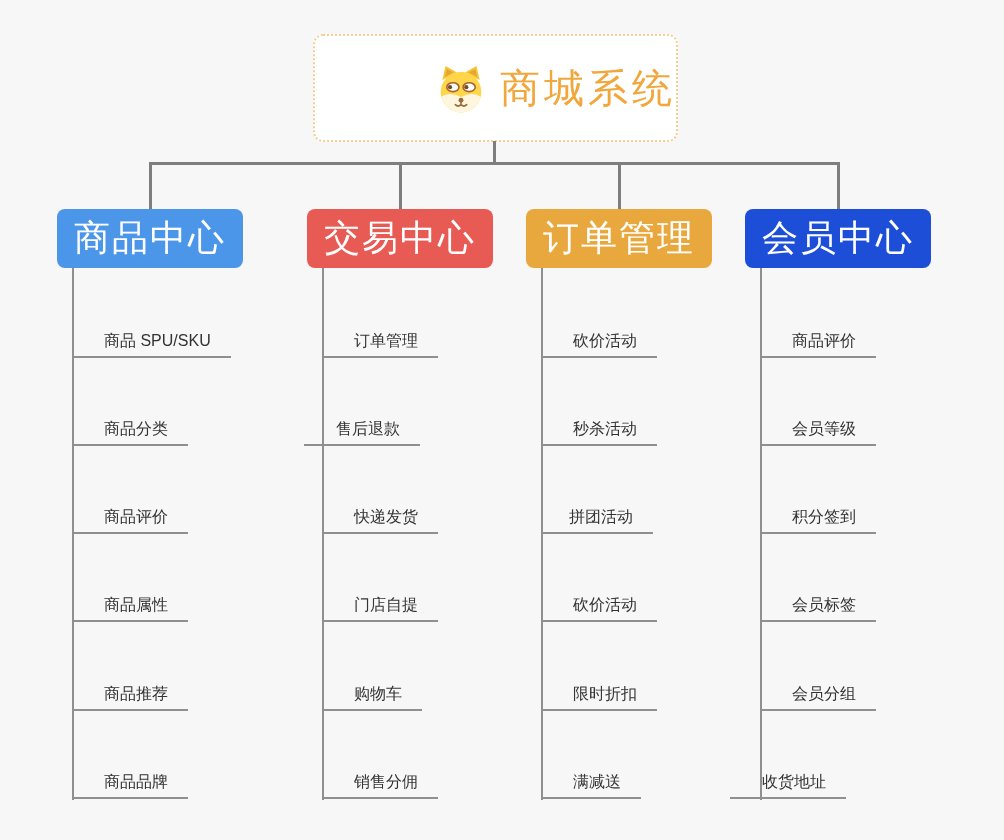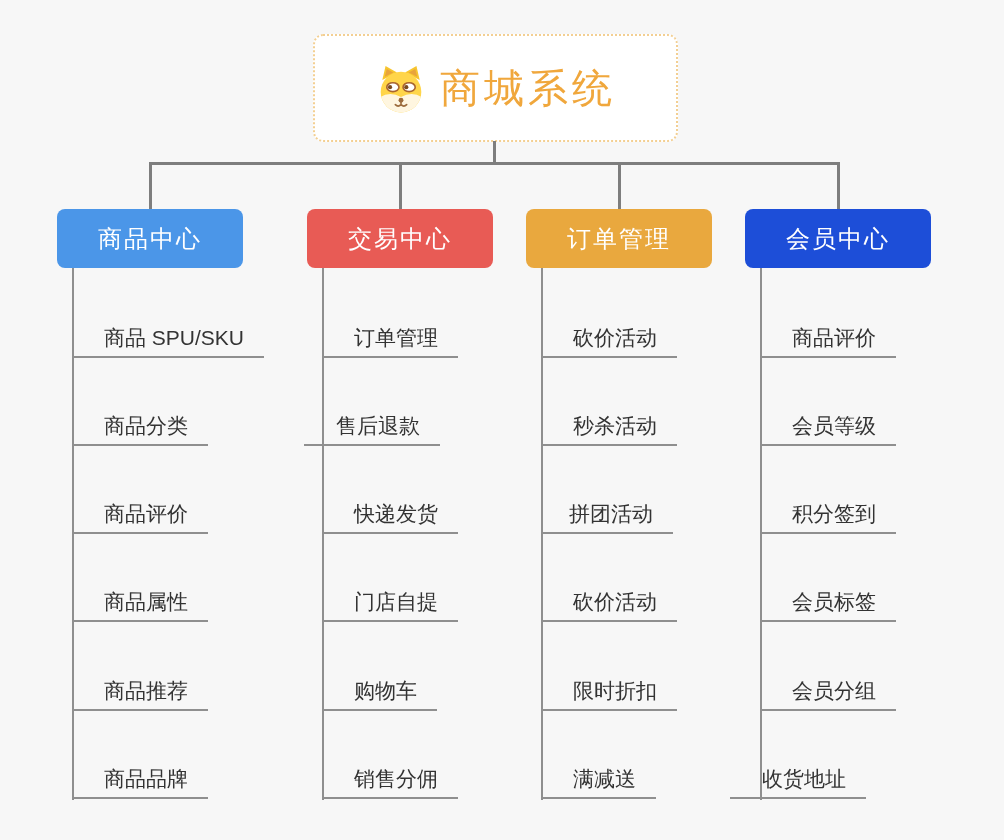--- a/index.html
+++ b/index.html
@@ -11,56 +11,56 @@
   }
   .canvas { position:absolute; inset:0; }
 
   
   .root-node {
     position:absolute; left:313px; top:34px; width:365px; height:108px;
     box-sizing:border-box;
     background:var(--root-bg,#fff);
     border:2px dotted var(--root-border,#F3CF92);
     border-radius:10px;
-    display:flex; align-items:center; justify-content:center; gap:13px;
+    display:flex; align-items:center; justify-content:flex-end; gap:13px;
   }
   .root-title {
     font-size:40px; letter-spacing:4px;
     color:var(--root-text,#F0A73C);
     white-space:nowrap;
   }
   .root-icon { display:flex; }
 
   
   .stub, .hline, .vdrop { position:absolute; background:var(--connector,#7E7E7E); }
   .stub  { left:493px; top:141px; width:3px; height:22px; }
   .hline { left:149px; top:162px; width:691px; height:3px; }
   .vdrop { top:162px; width:3px; height:47px; }
 
   
   .branch-box {
     position:absolute; top:209px; width:186px; height:59px;
     border-radius:8px;
     display:flex; align-items:center; justify-content:center;
   }
-  .branch-label { color:#fff; font-size:24px; letter-spacing:2px; white-space:nowrap; }
+  .branch-label { color:#fff; font-size:36px; letter-spacing:2px; white-space:nowrap; }
 
   
   .col-line {
     position:absolute; top:268px; width:2px; height:532px;
     background:var(--leaf-line,#8F8F8F);
   }
   .leaf {
     position:absolute; height:35px;
     border-bottom:2px solid var(--leaf-line,#8F8F8F);
     padding:0 20px 0 32px;
     display:flex; align-items:flex-end;
   }
   .leaf-label {
-    font-size:21px; color:var(--leaf-text,#333);
+    font-size:16px; color:var(--leaf-text,#333);
     padding-bottom:4px; white-space:nowrap;
   }
 </style>
 </head>
 <body style="--bg: #F7F7F7; --connector: #7E7E7E; --leaf-line: #8F8F8F; --leaf-text: #333333; --root-text: #F0A73C; --root-border: #F3CF92; --root-bg: #FFFFFF;">
 
 <div class="canvas">
 
   <div class="root-node">
     <span class="root-icon">

